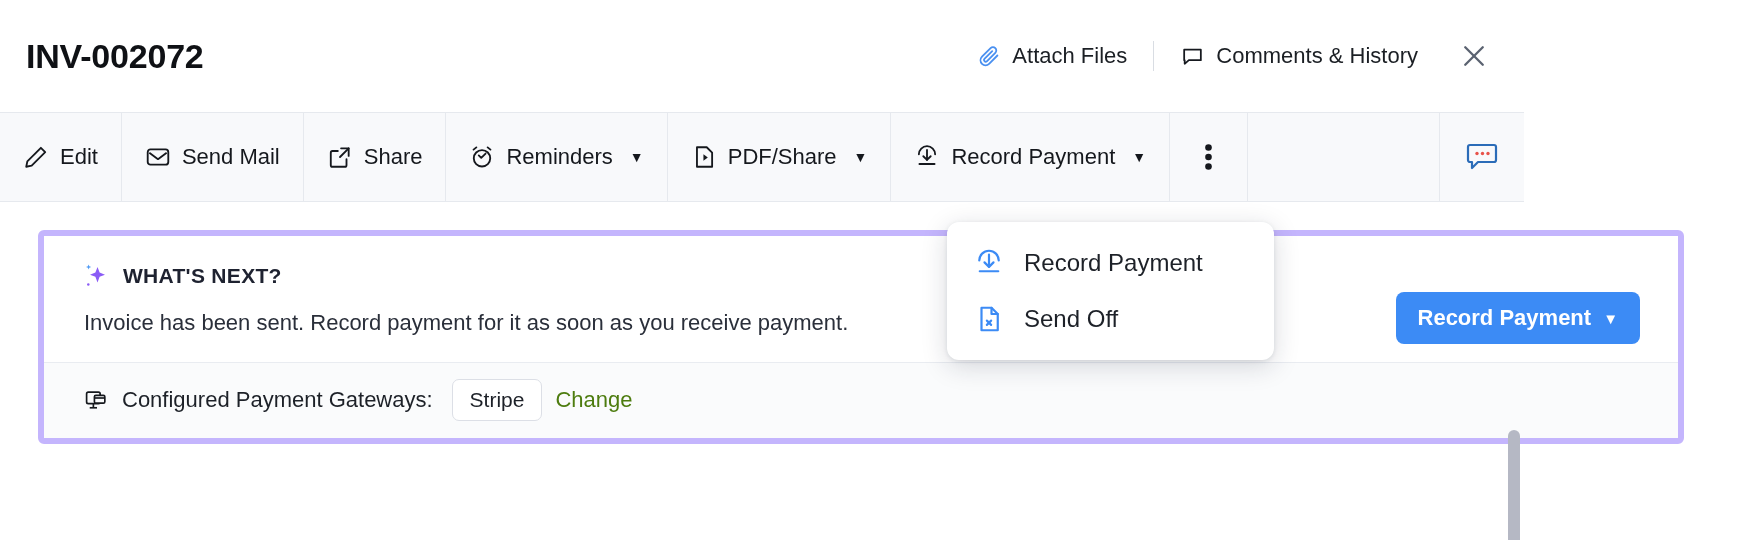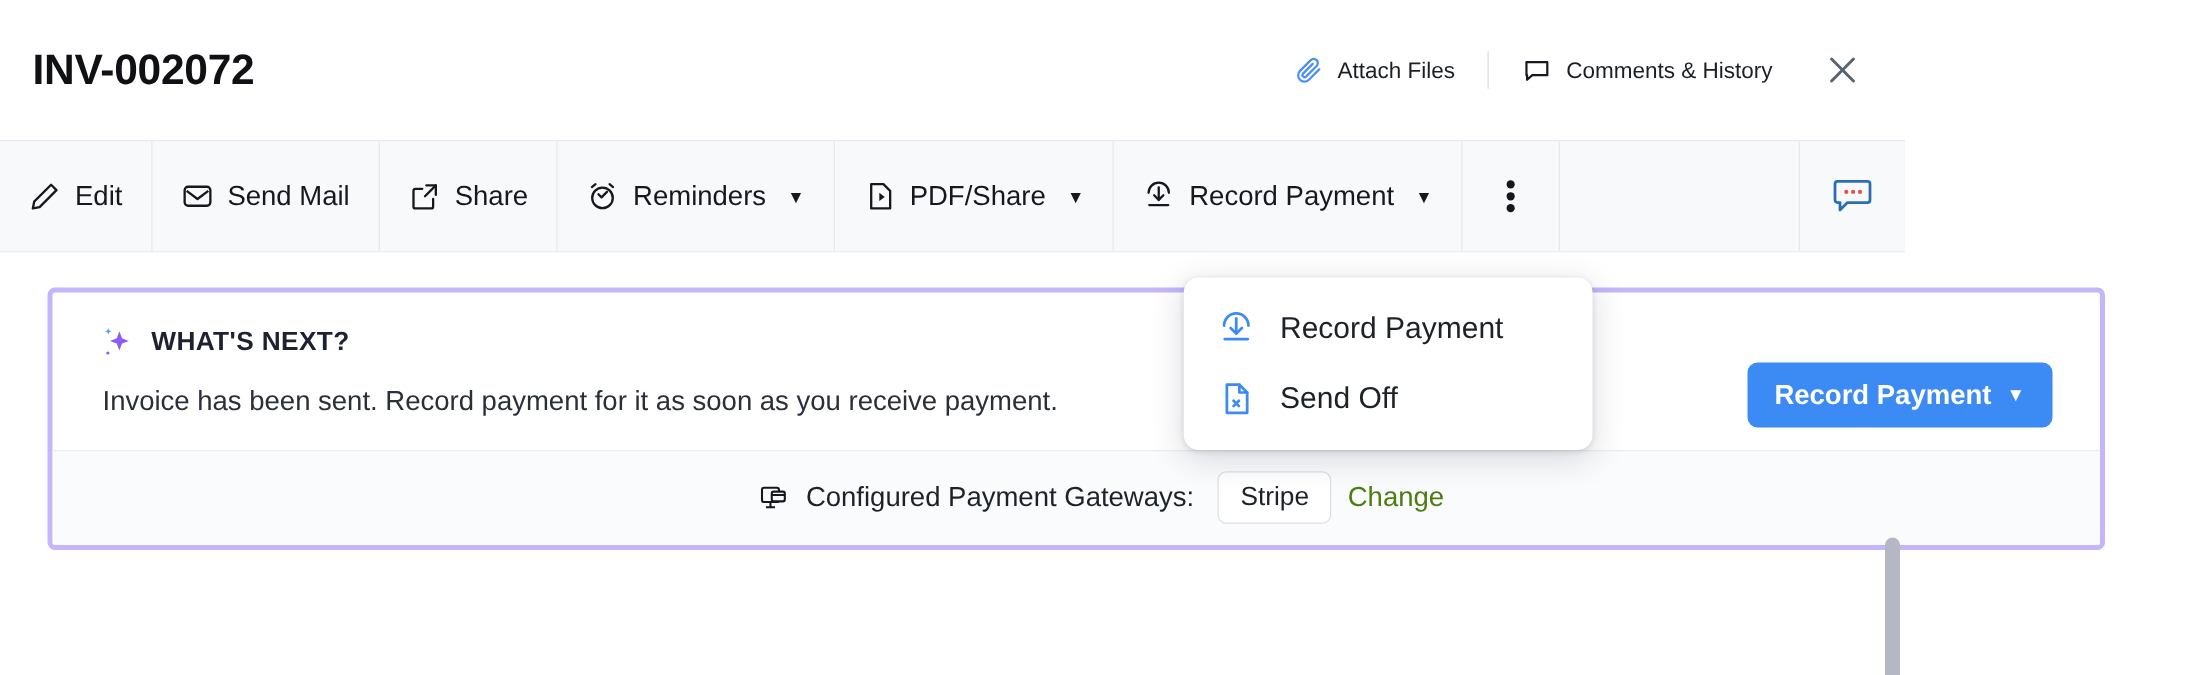--- a/index.html
+++ b/index.html
@@ -22,21 +22,21 @@
   .doc-title {
     font-size: 34px; font-weight: 600; color: #0f1115;
     letter-spacing: -0.2px;
   }
   .header-right {
     margin-left: auto;
     display: flex; align-items: center; gap: 0px;
   }
   .hdr-action {
     display: flex; align-items: center; gap: 11px;
-    font-size: 18px; color: #1b1f24;
+    font-size: 22px; color: #1b1f24;
     padding: 6px 12px; cursor: pointer;
     white-space: nowrap;
   }
   .hdr-sep {
     width: 1px; height: 30px; background: #d9dde3; margin: 0 14px;
   }
   .close-btn {
     display:flex; align-items:center; justify-content:center;
     width: 44px; height: 44px; margin-left: 22px; cursor: pointer;
     color:#5a6270;
@@ -67,21 +67,21 @@
   .tb-chat {
     display:flex; align-items:center; justify-content:center;
     width: 84px; cursor:pointer;
   }
 
   
   .body-area { position: relative; height: 338px; background: #fff; padding: 28px 42px 0 38px; }
 
   .whats-next-card {
     position: relative;
-    border: 4px solid #c4b5fd;
+    border: 6px solid #c4b5fd;
     border-radius: 6px;
     background: #fff;
     width: 1646px;
     overflow: hidden;
   }
   .wn-top { padding: 26px 0 24px 40px; position: relative; }
   .wn-title-row { display:flex; align-items:center; gap: 13px; }
   .wn-title {
     font-size: 21px; font-weight: 700; color: #1e2230; letter-spacing: 0.3px;
   }
@@ -99,21 +99,20 @@
     cursor: pointer; white-space: nowrap;
   }
   .wn-cta .caret { font-size: 15px; }
 
   .wn-bottom {
     border-top: 1px solid #e9ecf1;
     background: #fafbfc;
     display: flex; align-items: center; gap: 13px;
     padding: 20px 0 20px 40px;
     height: 76px;
-    justify-content: center;
   }
   .gw-label { font-size: 22px; color: #1d2128; }
   .gw-chip {
     border: 1px solid #dcdfe6; border-radius: 7px;
     background: #fff; padding: 8px 17px;
     font-size: 21px; color: #1d2128; margin-left: 6px;
   }
   .gw-change {
     color: #4d7c0f; font-size: 22px; margin-left: 0; cursor: pointer;
   }

